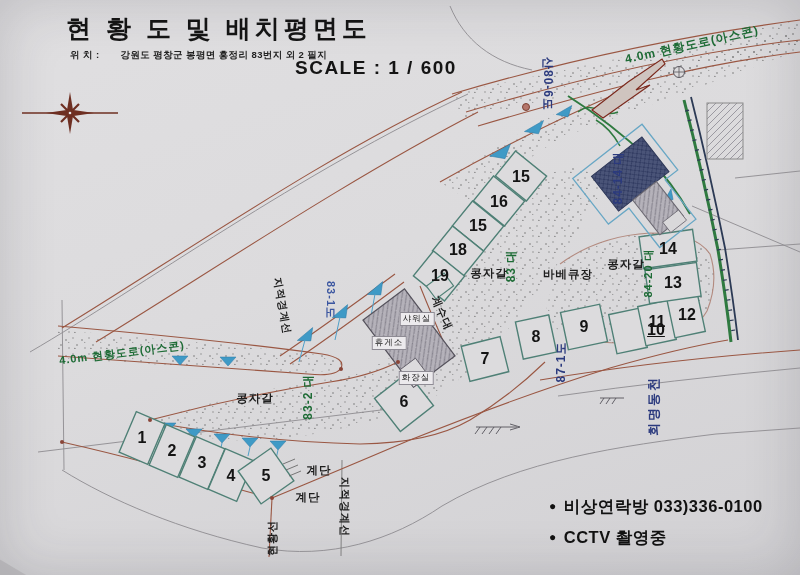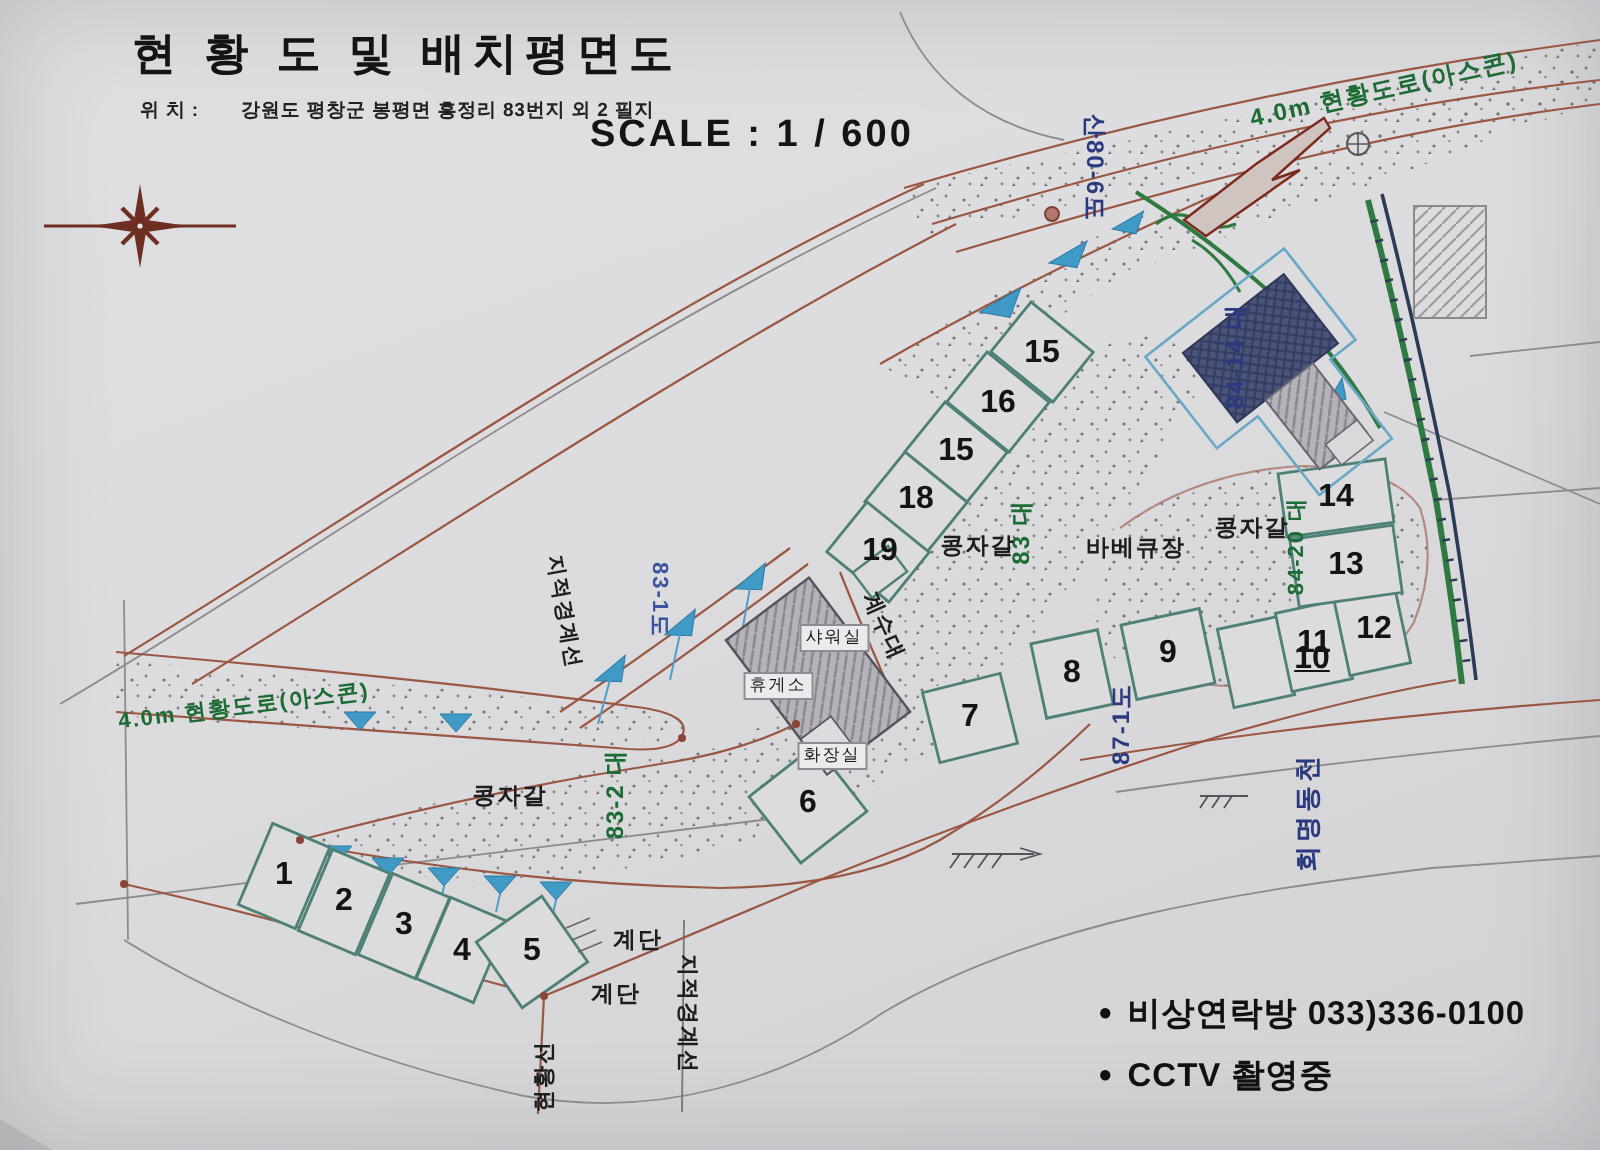--- a/index.html
+++ b/index.html
@@ -10,21 +10,21 @@
          box-shadow:inset 0 0 55px rgba(40,40,50,.18);}
   svg.plan{position:absolute;left:0;top:0;z-index:1;}
   .lbl{position:absolute;z-index:2;transform:translate(-50%,-50%);
        font-weight:700;font-size:11.5px;color:#1e1e1e;white-space:nowrap;letter-spacing:1px;}
   .green{color:#1d6b35}.navy{color:#2b3a7e}.blue{color:#3a55a0}
   .pnum{position:absolute;z-index:2;transform:translate(-50%,-50%);
         font-weight:700;font-size:16px;color:#141414;white-space:nowrap;}
   .chip{position:absolute;z-index:3;transform:translate(-50%,-50%);
         background:#eceaed;border:1px solid #8e8b94;padding:0 2px;
         font-weight:400;font-size:8.5px;color:#1a1a1a;white-space:nowrap;letter-spacing:1px;}
-  .title{position:absolute;left:66px;top:12px;z-index:2;font-weight:700;font-size:22px;
+  .title{position:absolute;left:66px;top:12px;z-index:2;font-weight:700;font-size:25px;
          color:#141414;letter-spacing:4px;white-space:nowrap;}
   .subline{position:absolute;left:70px;top:49px;z-index:2;font-size:9.5px;font-weight:700;
          color:#222;white-space:nowrap;letter-spacing:.4px;}
   .scale{position:absolute;left:295px;top:57px;z-index:2;font-size:19px;font-weight:700;
          color:#141414;letter-spacing:1.5px;white-space:nowrap;}
   .notice{position:absolute;z-index:2;font-weight:700;font-size:16.5px;color:#111;
           white-space:nowrap;letter-spacing:.5px;}
   .notice .bull{font-size:12px;vertical-align:2px;margin-right:7px;}
   .corner-bl{position:absolute;left:0;bottom:0;width:26px;height:22px;z-index:4;
           background:#a8a6aa;clip-path:polygon(0 30%,0 100%,100% 100%);opacity:.55;}

